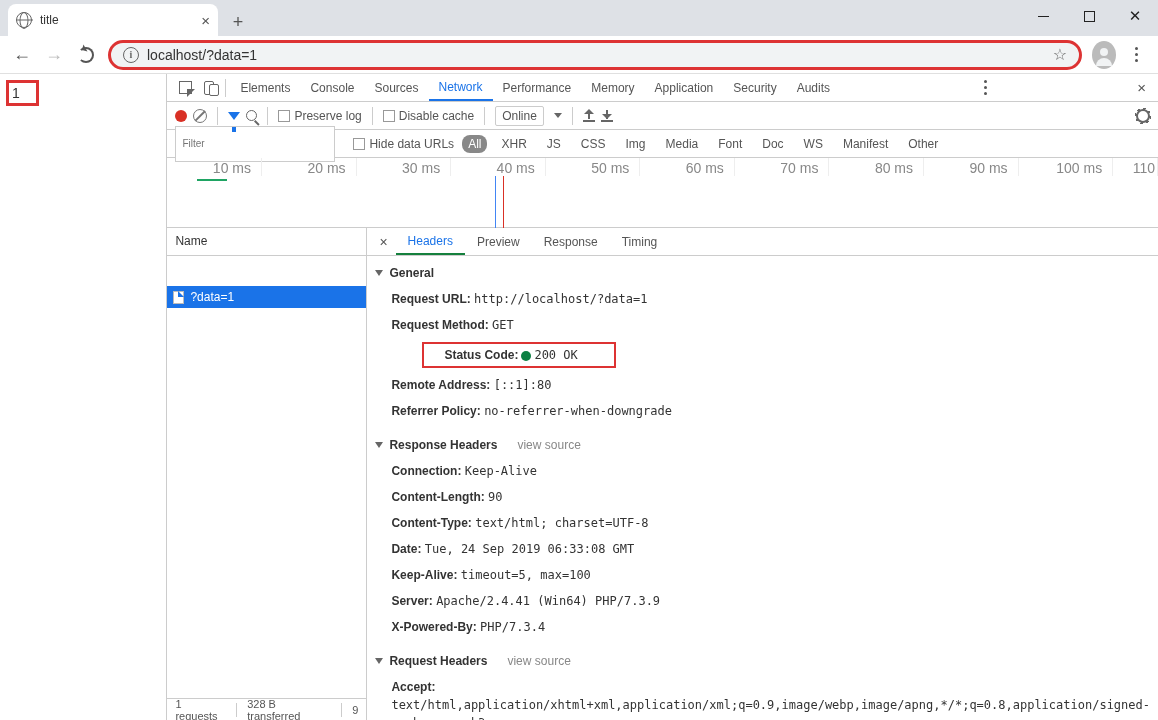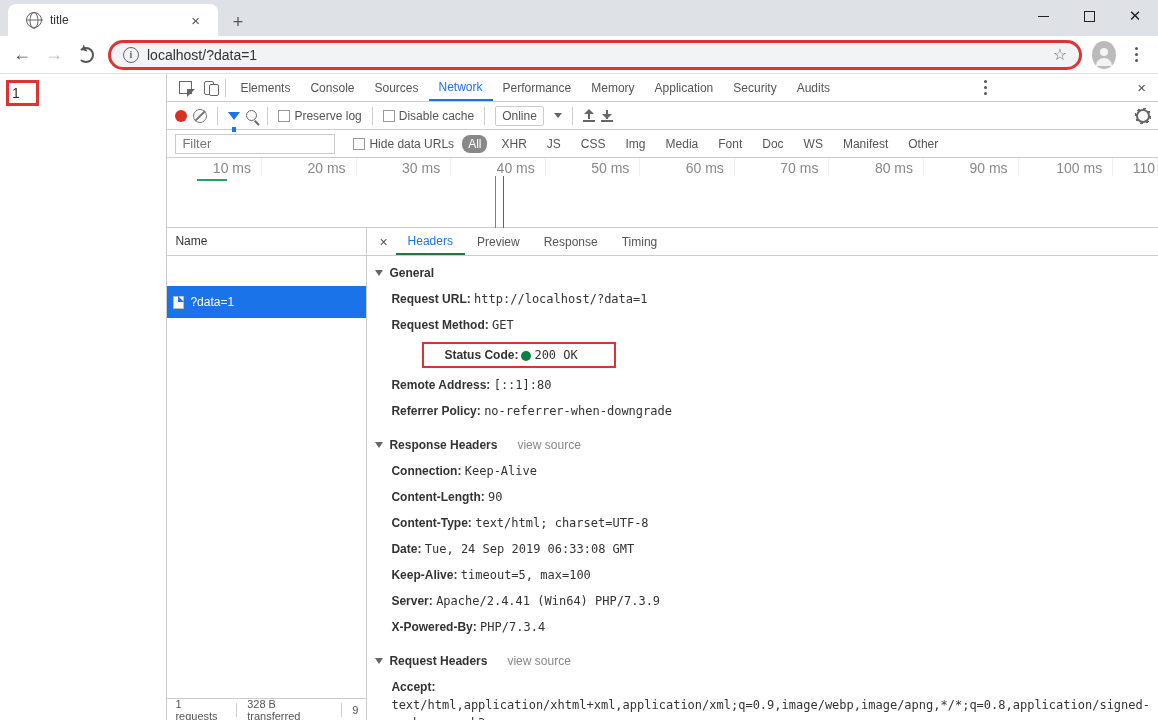--- a/index.html
+++ b/index.html
@@ -1,18 +1,18 @@
 <!DOCTYPE html>
 <html><head>
 <meta charset="utf-8">
 <style>
 * { margin:0; padding:0; box-sizing:border-box; font-family:"Segoe UI",Arial,sans-serif; }
 body { width:1158px; height:720px; background:#fff; overflow:hidden; font-size:12px; color:#333; }
 .titlebar { height:36px; background:#dee1e6; display:flex; align-items:flex-end; position:relative; }
-.tab { margin-left:8px; height:32px; background:#fff; border-radius:8px 8px 0 0; display:flex; align-items:center; padding:0 18px; width:210px; position:relative; }
+.tab { margin-left:8px; height:32px; background:#fff; border-radius:8px 8px 0 0; display:flex; align-items:center; padding:0 8px; width:210px; position:relative; }
 .globe-icon { width:16px; height:16px; border:1.5px solid #666; border-radius:50%; position:relative; margin-right:8px; }
 .globe-icon::before { content:""; position:absolute; left:50%; top:-1.5px; bottom:-1.5px; width:7px; border:1.5px solid #666; border-radius:50%; transform:translateX(-50%); }
 .globe-icon::after { content:""; position:absolute; left:-1.5px; right:-1.5px; top:50%; height:0; border-top:1.5px solid #666; transform:translateY(-50%); }
 .tab-close { margin-left:auto; font-size:15px; color:#555; cursor:pointer; }
 .new-tab { width:28px; height:28px; margin-left:6px; display:flex; align-items:center; justify-content:center; color:#555; font-size:18px; cursor:pointer; }
 .win-controls { position:absolute; right:0; top:0; display:flex; height:32px; }
 .win-btn { width:46px; display:flex; align-items:center; justify-content:center; cursor:pointer; }
 .win-min { width:11px; height:1px; background:#222; }
 .win-max { width:11px; height:11px; border:1px solid #222; }
 .win-x { font-size:15px; color:#222; }
@@ -55,33 +55,33 @@
 .throttle { border:1px solid #ccc; padding:2px 6px; border-radius:2px; display:flex; align-items:center; gap:14px; }
 .caret-down { width:0; height:0; border-left:4px solid transparent; border-right:4px solid transparent; border-top:5px solid #666; }
 .upload-icon,.download-icon { width:12px; height:12px; position:relative; cursor:pointer; }
 .upload-icon::before,.download-icon::before { content:""; position:absolute; left:5px; top:0; width:2px; height:9px; background:#666; }
 .upload-icon::after { content:""; position:absolute; left:1px; top:0; border:5px solid transparent; border-bottom-color:#666; top:-6px; }
 .download-icon::after { content:""; position:absolute; left:1px; top:4px; border:5px solid transparent; border-top-color:#666; }
 .upload-icon span,.download-icon span { position:absolute; bottom:0; left:0; width:12px; height:2px; background:#666; }
 .gear-icon { width:14px; height:14px; border:2px solid #666; border-radius:50%; margin-left:auto; position:relative; cursor:pointer; }
 .gear-icon::before { content:""; position:absolute; inset:-4px; background:radial-gradient(circle,transparent 6px,#666 6px,#666 8px,transparent 8px); -webkit-mask:conic-gradient(#000 0 20deg,transparent 20deg 45deg,#000 45deg 65deg,transparent 65deg 90deg,#000 90deg 110deg,transparent 110deg 135deg,#000 135deg 155deg,transparent 155deg 180deg,#000 180deg 200deg,transparent 200deg 225deg,#000 225deg 245deg,transparent 245deg 270deg,#000 270deg 290deg,transparent 290deg 315deg,#000 315deg 335deg,transparent 335deg 360deg); }
 .dt-row3 { height:28px; border-bottom:1px solid #ccc; display:flex; align-items:center; padding:0 8px; gap:8px; font-size:12px; color:#555; }
-.filter-input { width:160px; height:20px; border:1px solid #ccc; padding:0 6px; font-size:13px; }
+.filter-input { width:160px; height:36px; border:1px solid #ccc; padding:0 6px; font-size:10px; }
 .type-pill { padding:2px 6px; cursor:pointer; }
 .type-pill.active { background:#888; border-radius:8px; color:#fff; }
 .timeline { height:70px; border-bottom:1px solid #ccc; position:relative; font-size:14px; color:#888; }
 .timeline-ticks { display:flex; height:18px; }
 .tick { flex:1; text-align:right; padding-right:10px; border-right:1px solid #eee; padding-top:2px; }
 .timeline-body { height:52px; position:relative; }
 .timeline-body .vline { position:absolute; top:0; bottom:0; width:1px; }
 .timeline-body .hbar { position:absolute; height:2px; }
 .split { display:flex; flex:1; overflow:hidden; }
 .namecol { width:200px; border-right:1px solid #ccc; display:flex; flex-direction:column;gap:30px; }
 .namecol-head { height:28px; border-bottom:1px solid #ccc; padding:6px 8px; font-weight:400; color:#333; }
-.namecol-item { height:22px; background:#1a73e8; color:#fff; display:flex; align-items:center; padding:16px 6px; gap:6px; cursor:pointer; }
+.namecol-item { height:22px; background:#1a73e8; color:#fff; display:flex; align-items:center; padding:6px 6px; gap:6px; cursor:pointer; }
 .file-icon { width:11px; height:13px; background:#fff; border:1px solid #bbb; position:relative; }
 .file-icon::after { content:""; position:absolute; right:-1px; top:-1px; border:3px solid transparent; border-left-color:#1a73e8; border-bottom-color:#1a73e8; }
 .statusbar { height:22px; border-top:1px solid #ccc; display:flex; align-items:center; padding:0 8px; font-size:11px; color:#555; gap:4px; margin-top:auto; }
 .statusbar .vsep { width:1px; height:14px; background:#ccc; margin:0 6px; }
 .details { flex:1; display:flex; flex-direction:column; overflow:hidden; }
 .details-tabs { height:28px; border-bottom:1px solid #ccc; display:flex; align-items:center; padding:0 4px; font-size:12px; color:#555; }
 .details-tabs .x { padding:0 8px; cursor:pointer; font-size:14px; }
 .details-tab { padding:0 12px; height:100%; display:flex; align-items:center; cursor:pointer; }
 .details-tab.active { color:#1a73e8; border-bottom:2px solid #15803d; }
 .details-body { flex:1; overflow:auto; padding:4px 0 10px; font-size:12px; position:relative; }

